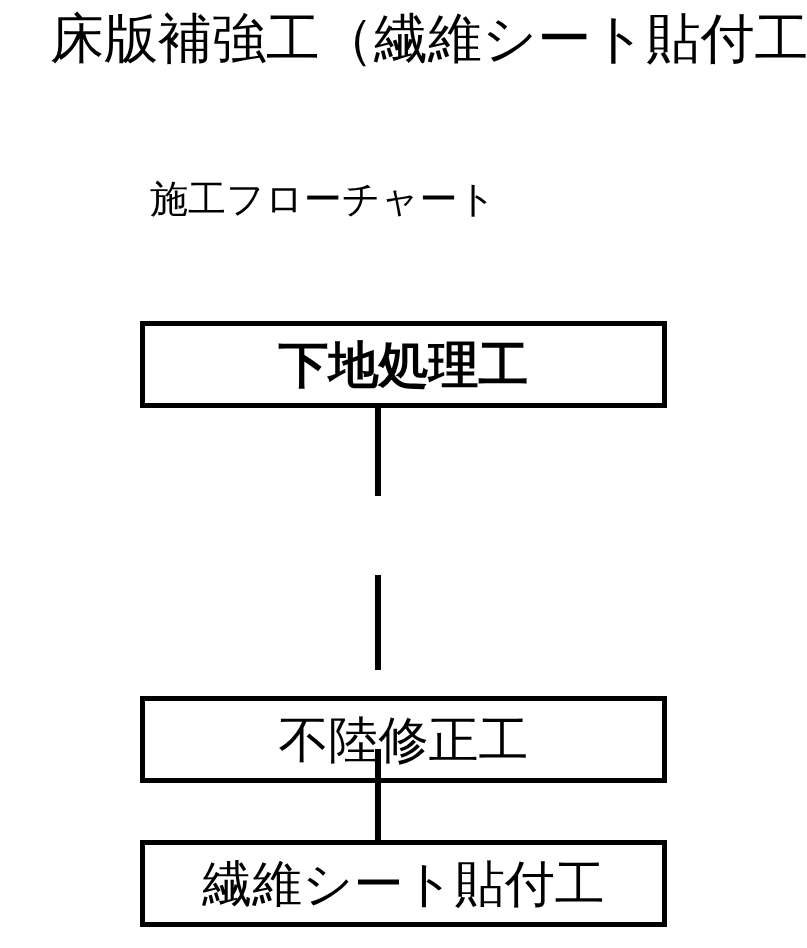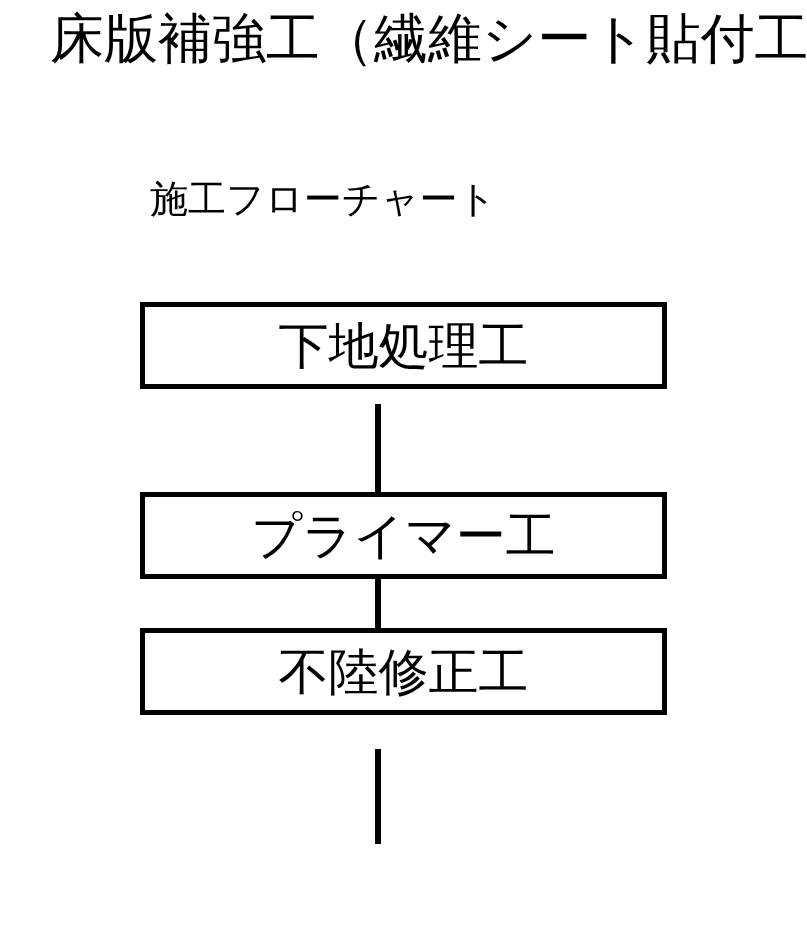--- a/index.html
+++ b/index.html
@@ -43,23 +43,23 @@
     background: #ffffff;
     display: flex;
     align-items: center;
     justify-content: center;
   }
   .flow-box .label {
     font-size: 50px;
     line-height: 1;
     white-space: nowrap;
   }
-  #flow-box-1 { top: 302px; }
+  #flow-box-1 { top: 321px; font-weight: bold; }
   #flow-box-2 { top: 492px; }
-  #flow-box-3 { top: 628px; }
+  #flow-box-3 { top: 696px; }
   #flow-box-4 { top: 840px; }
   .flow-connector {
     position: absolute;
     left: 375px;
     width: 6px;
     background: #000000;
   }
   #flow-connector-1 { top: 404px; height: 92px; }
   #flow-connector-2 { top: 575px; height: 95px; }
   #flow-connector-3 { top: 749px; height: 95px; }
@@ -72,26 +72,26 @@
   <div class="doc-title">床版補強工（繊維シート貼付工）</div>
 
   <div class="doc-subtitle">施工フローチャート</div>
 
   <div class="flow-box" id="flow-box-1">
     <span class="label">下地処理工</span>
   </div>
 
   <div class="flow-connector" id="flow-connector-1"></div>
 
-  <div class="flow-box" id="flow-box-2">
-    <span class="label">プライマー工</span>
-  </div>
 
   <div class="flow-connector" id="flow-connector-2"></div>
 
   <div class="flow-box" id="flow-box-3">
     <span class="label">不陸修正工</span>
   </div>
 
   <div class="flow-connector" id="flow-connector-3"></div>
 
+  <div class="flow-box" id="flow-box-4">
+    <span class="label">繊維シート貼付工</span>
+  </div>
 
 </div>
 
 </body></html>

